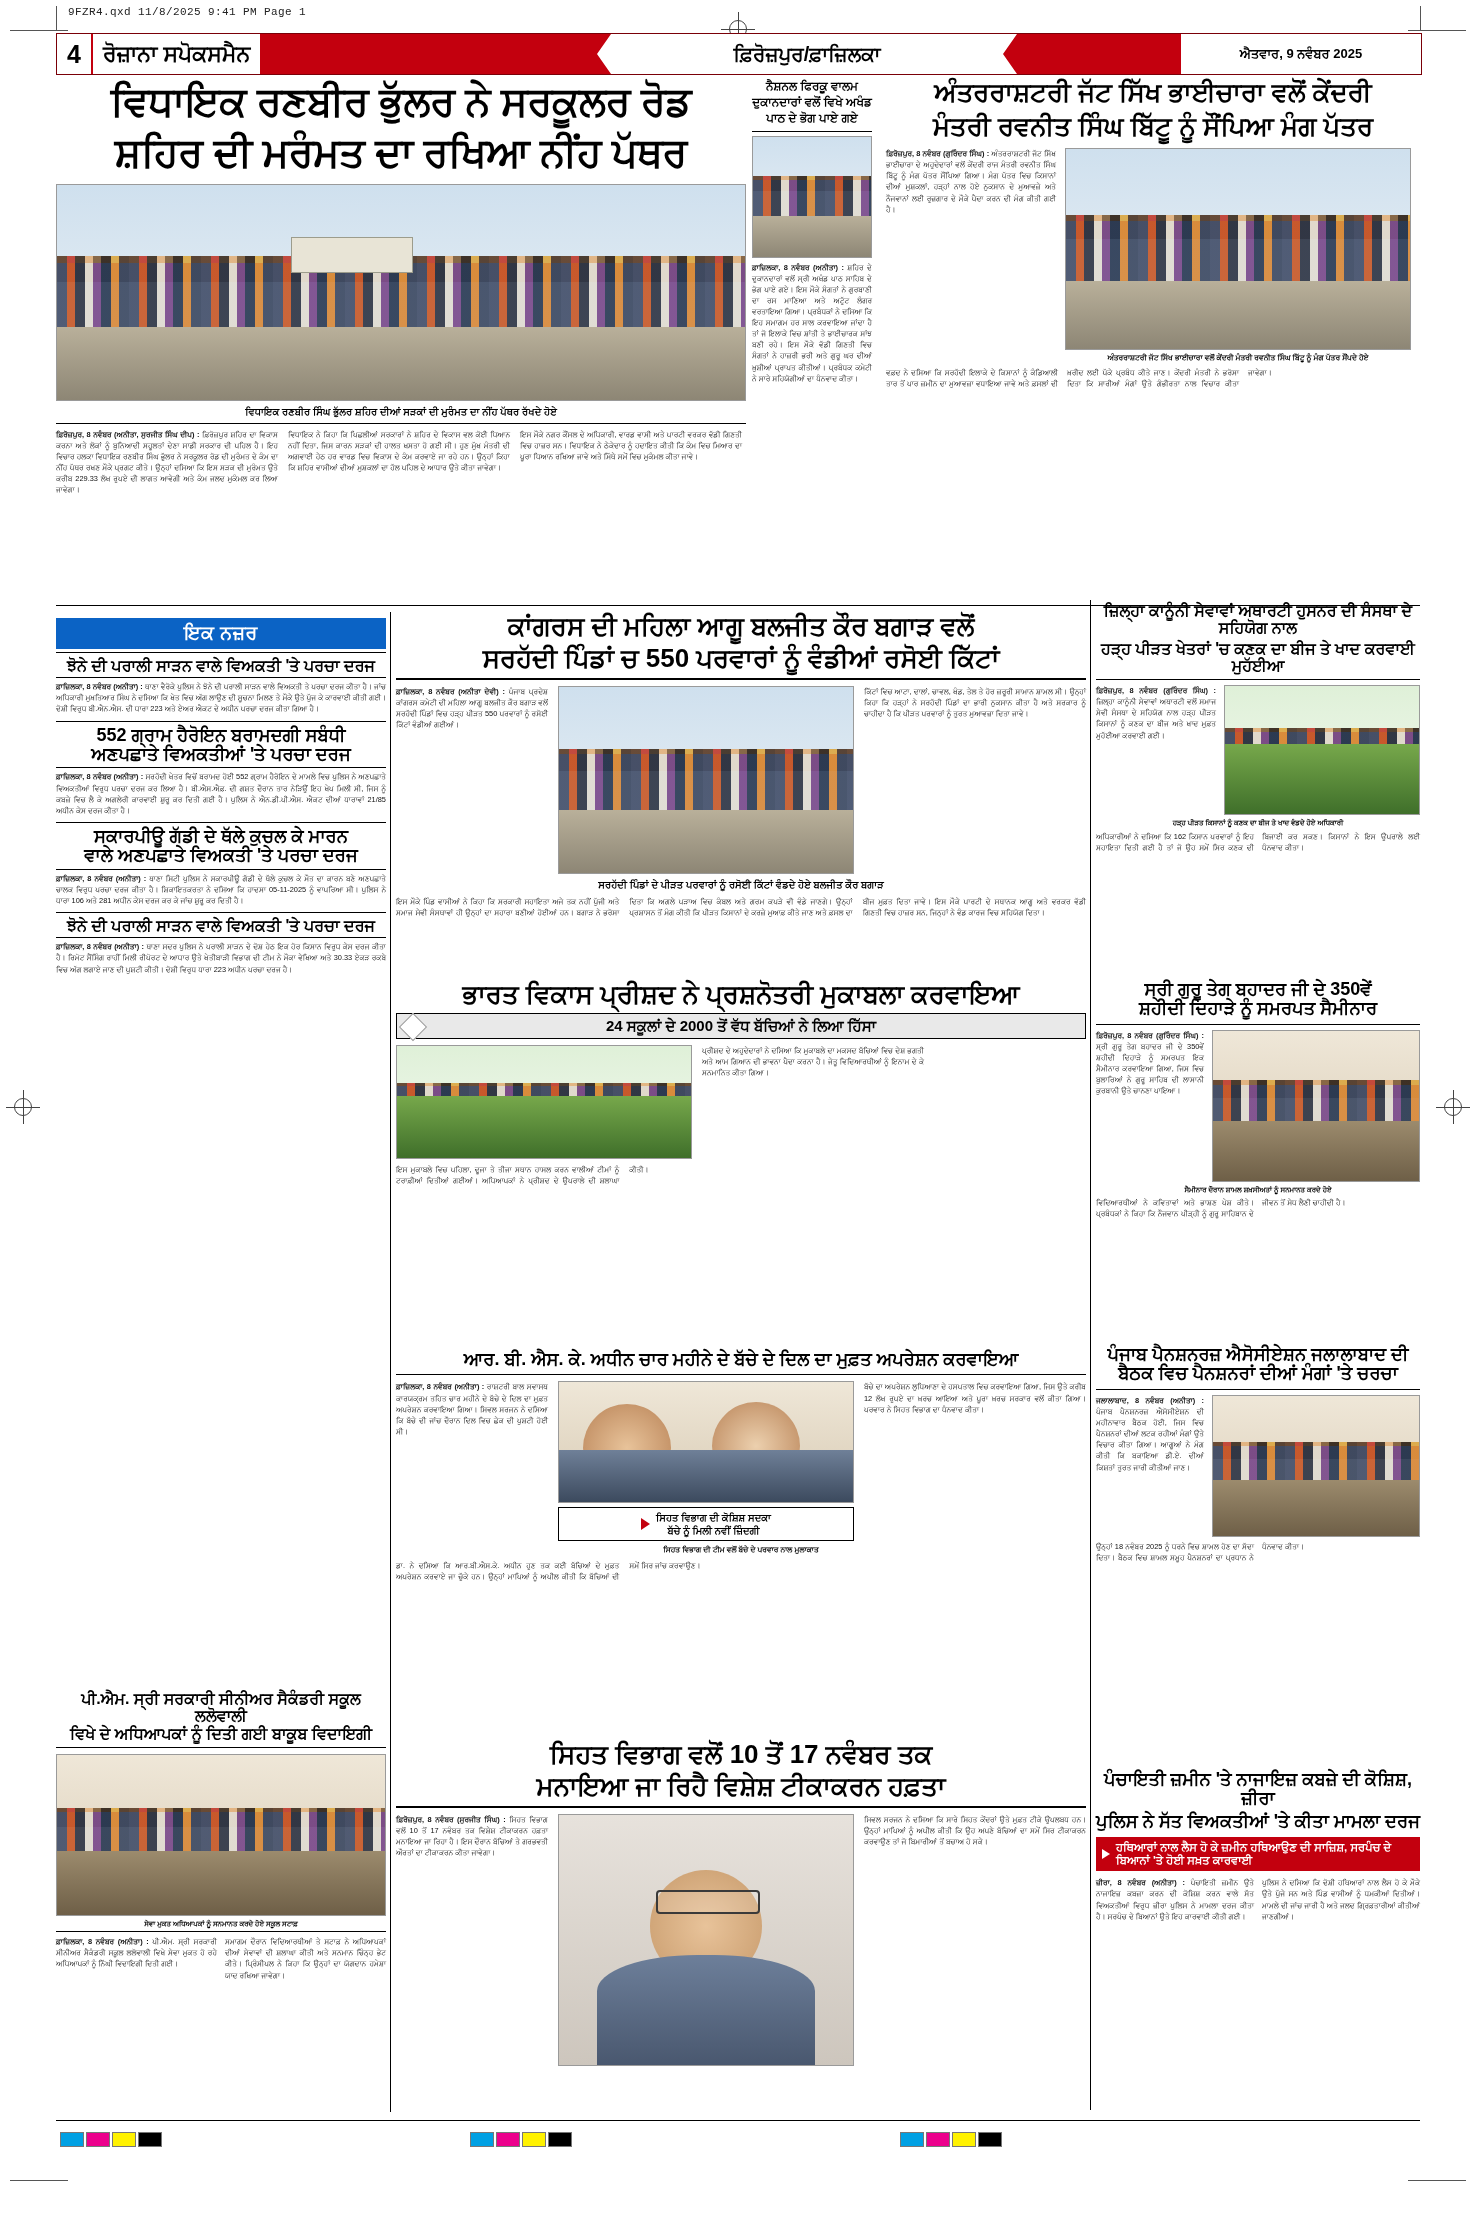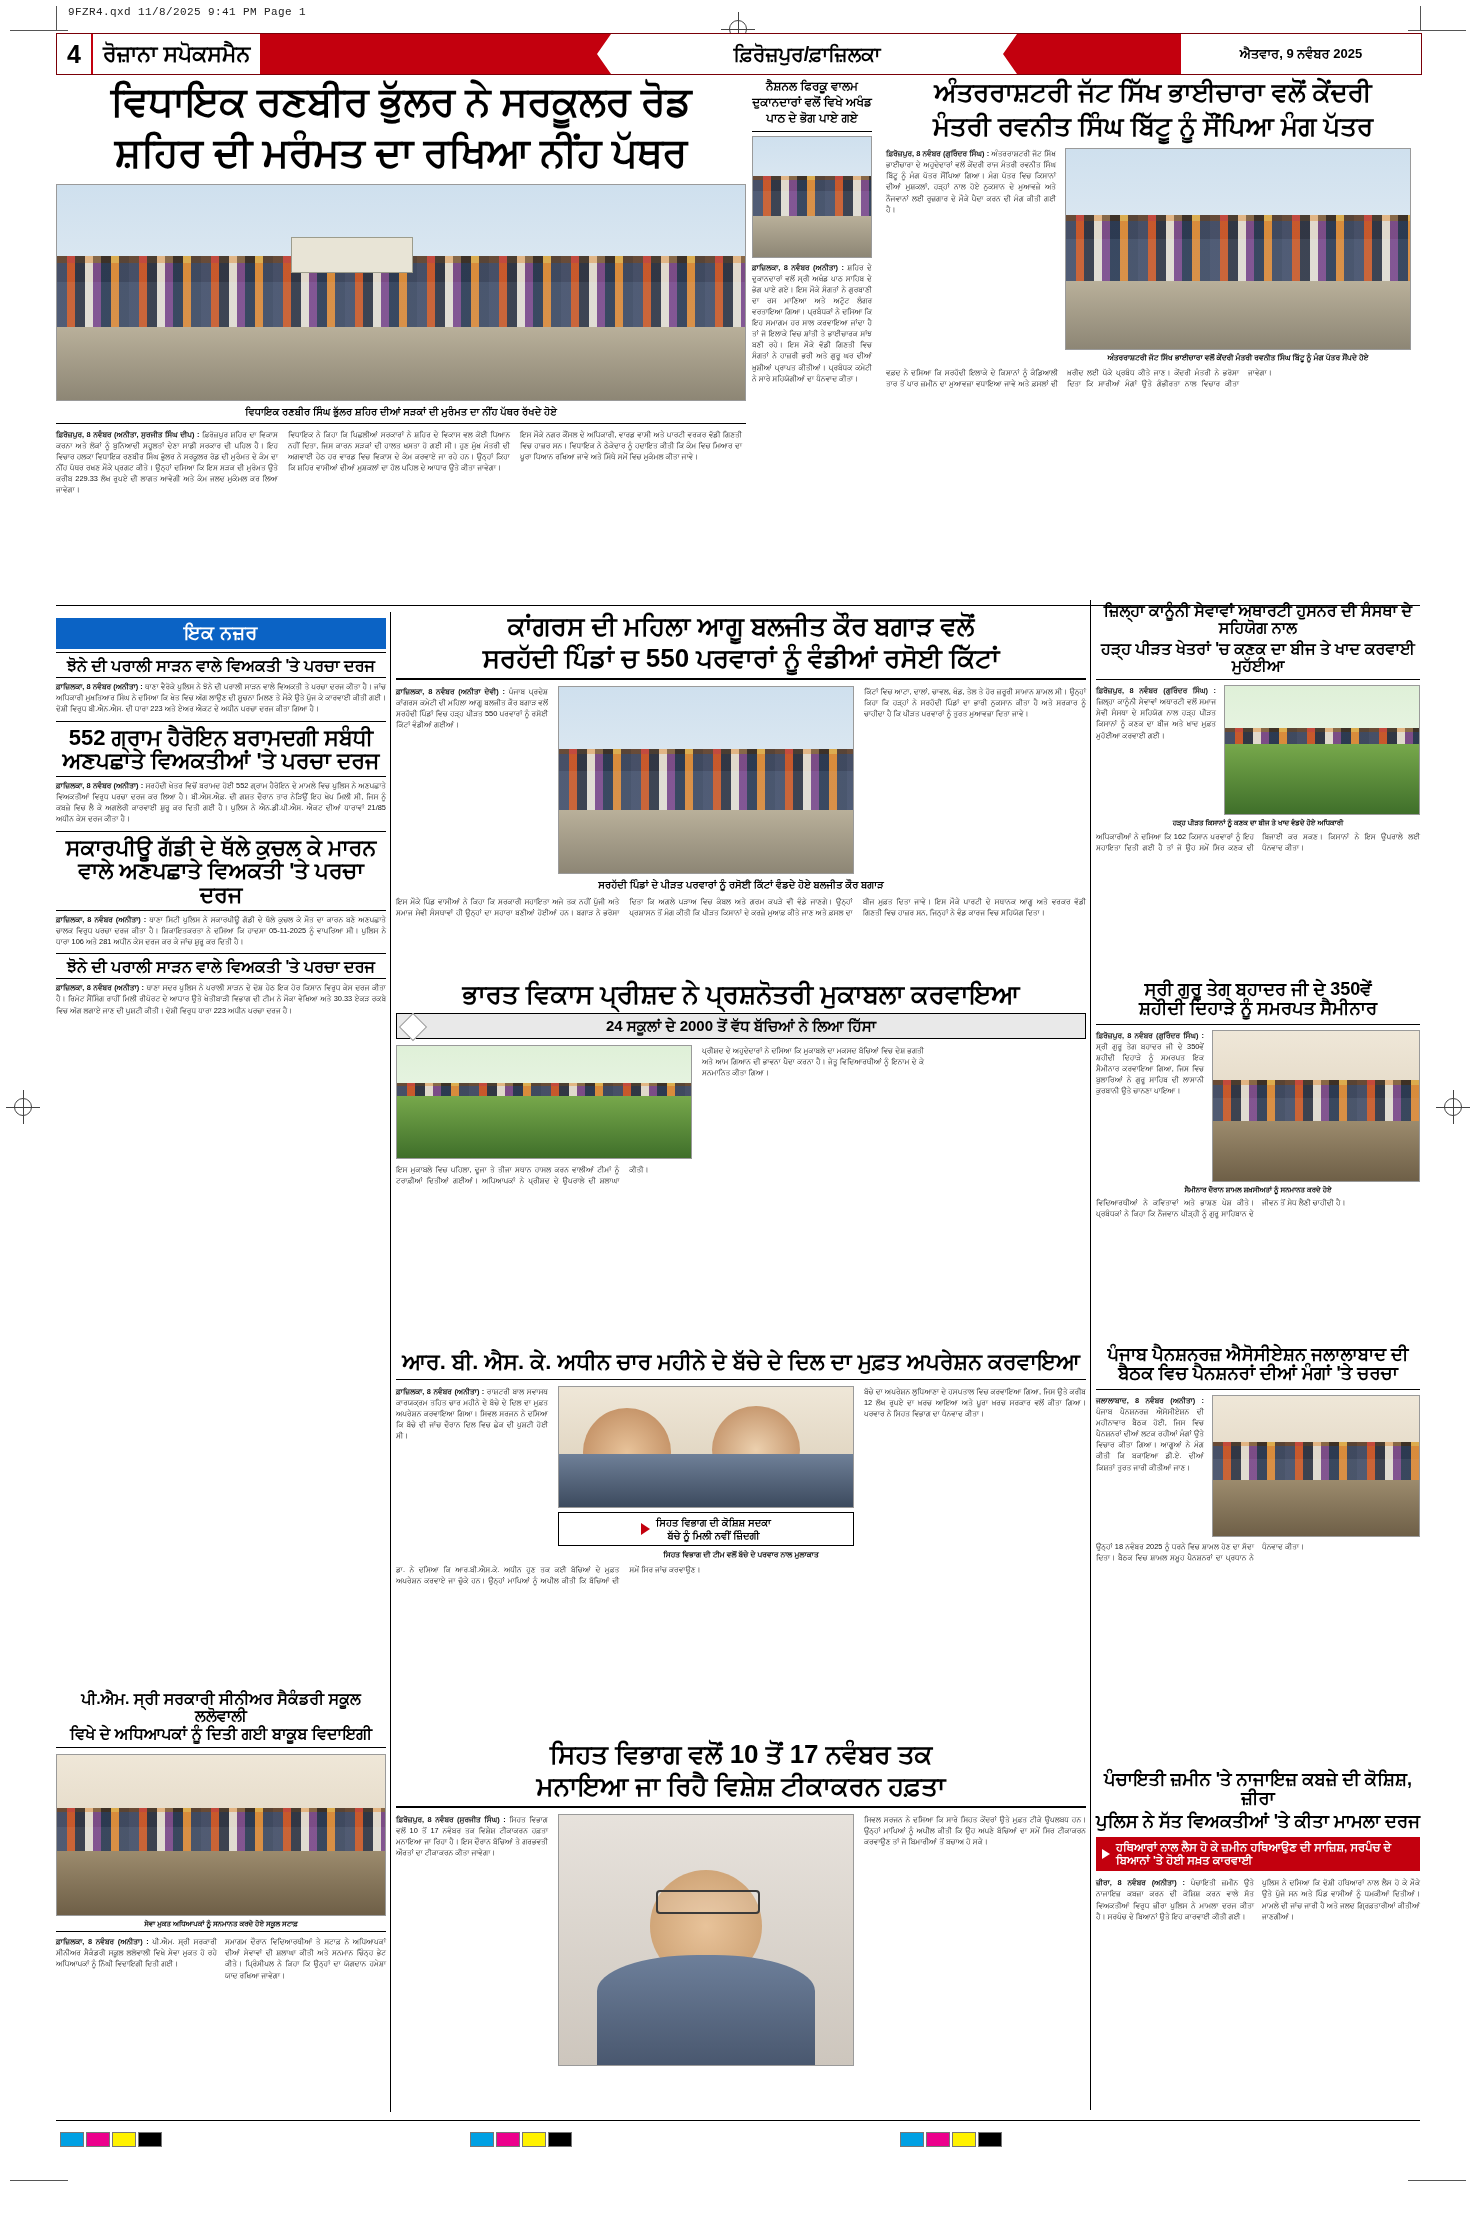--- a/index.html
+++ b/index.html
@@ -48,21 +48,21 @@
   .mh-date{
     position:absolute;right:0;top:0;width:240px;height:100%;background:#fff;
     display:flex;align-items:center;justify-content:center;font-size:13px;font-weight:bold;
     border-left:2px solid #c3000e;
   }
 
   
   .hl{font-weight:bold;line-height:1.08;color:#000;}
   .hl-xxl{font-size:40px;letter-spacing:-.3px;}
   .hl-xl{font-size:26px;}
-  .hl-l{font-size:22px;}
+  .hl-l{font-size:18px;}
   .hl-m{font-size:18px;}
   .hl-s{font-size:16px;}
   .rule{background:#000;height:1px;width:100%;}
   .rule2{background:#000;height:2px;width:100%;}
 
   .body-col{
     font-size:7.4px;line-height:1.5;text-align:justify;color:#111;
     font-family:"Liberation Sans",sans-serif;
   }
   .caption{font-size:10px;font-weight:bold;line-height:1.35;text-align:center;}

